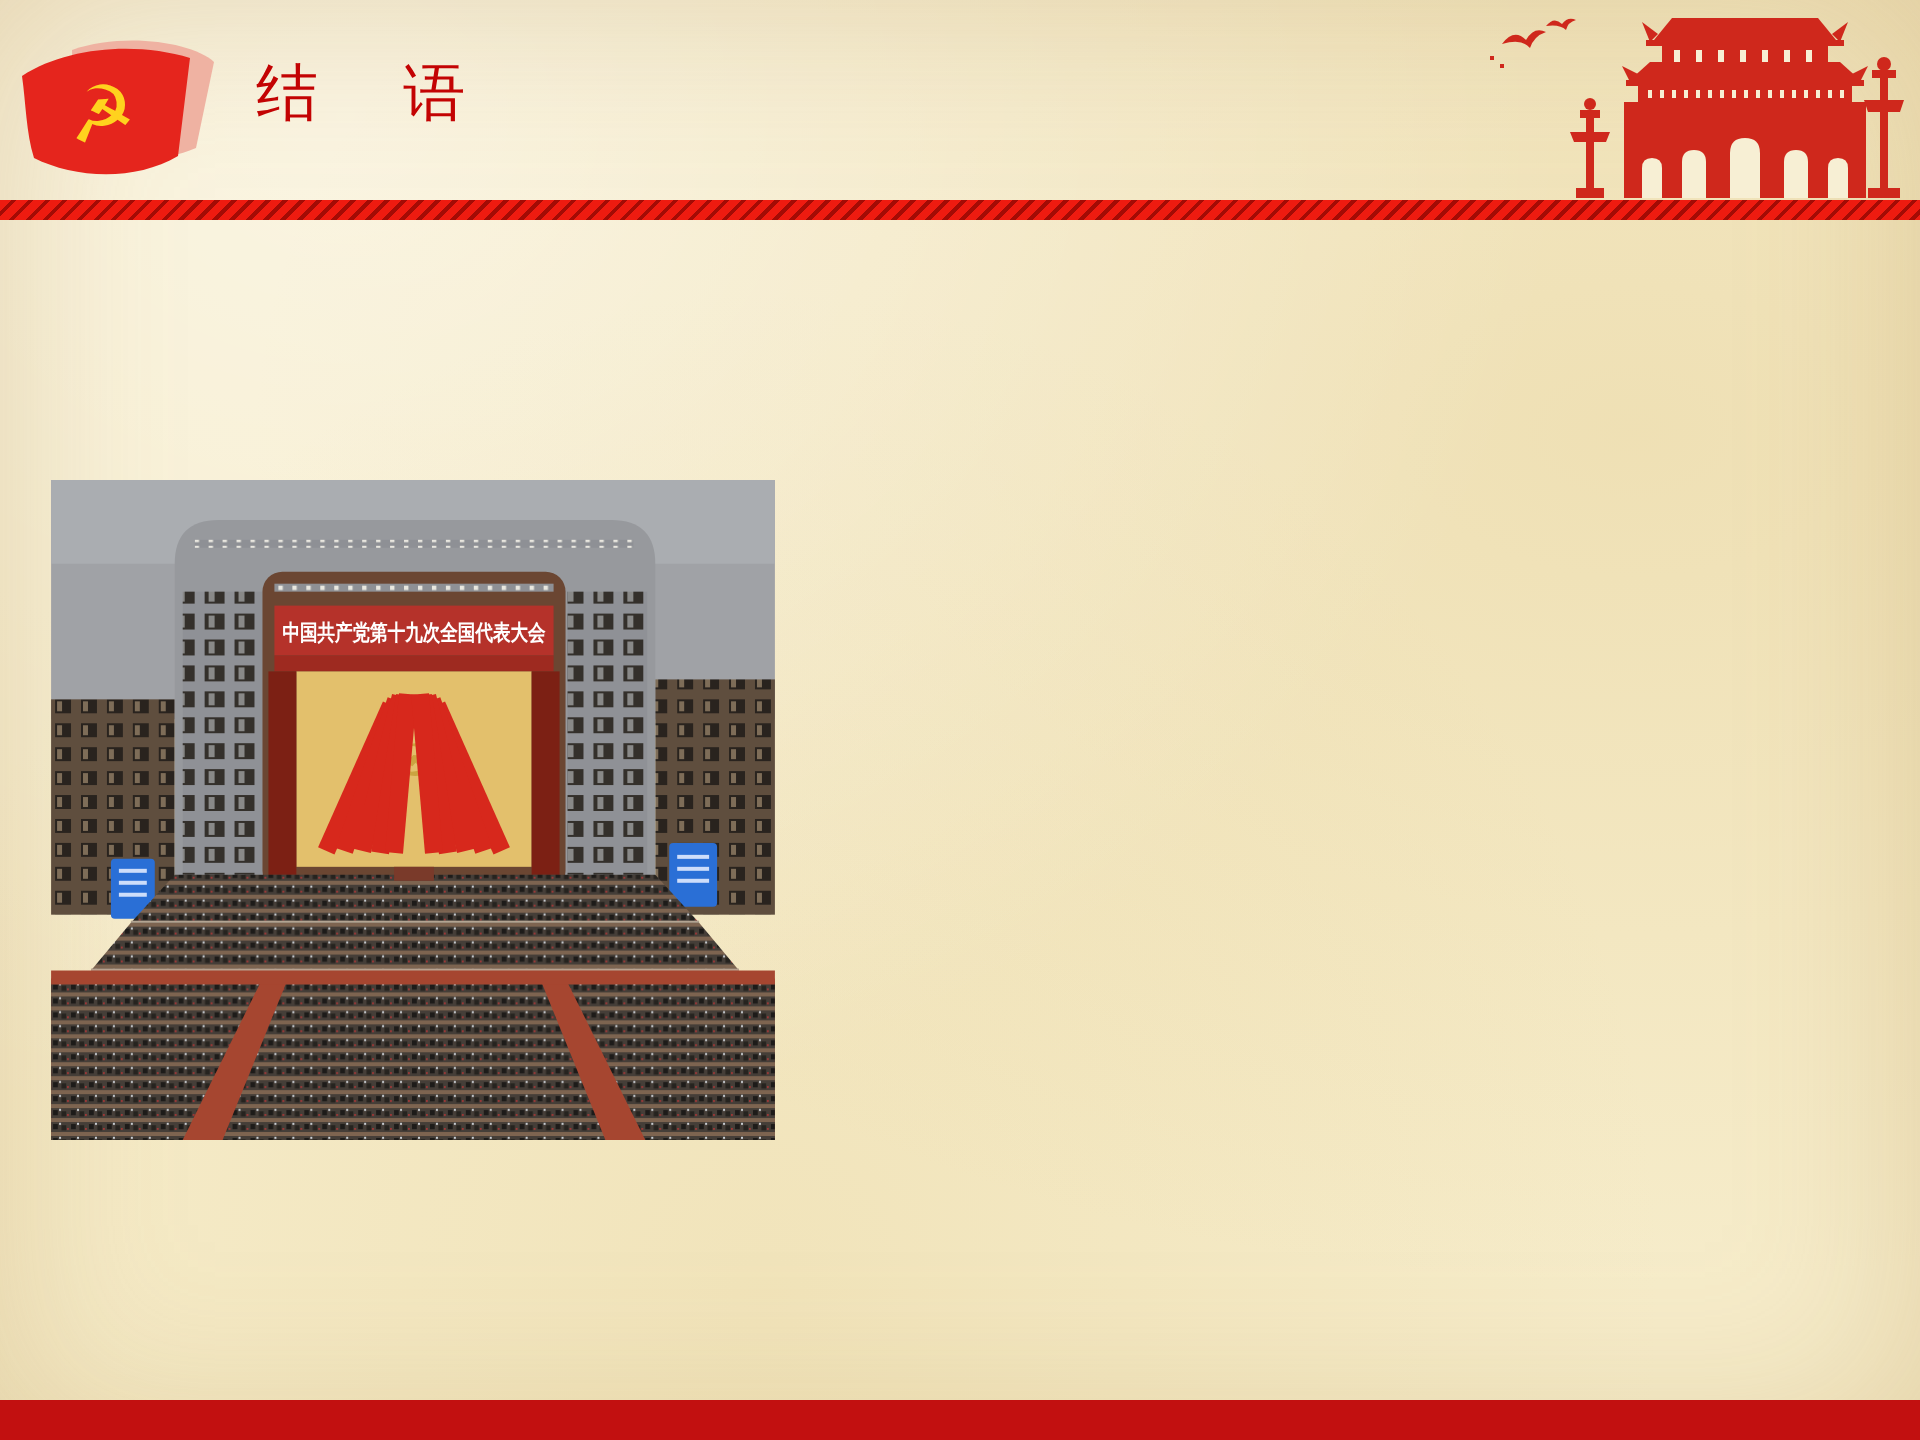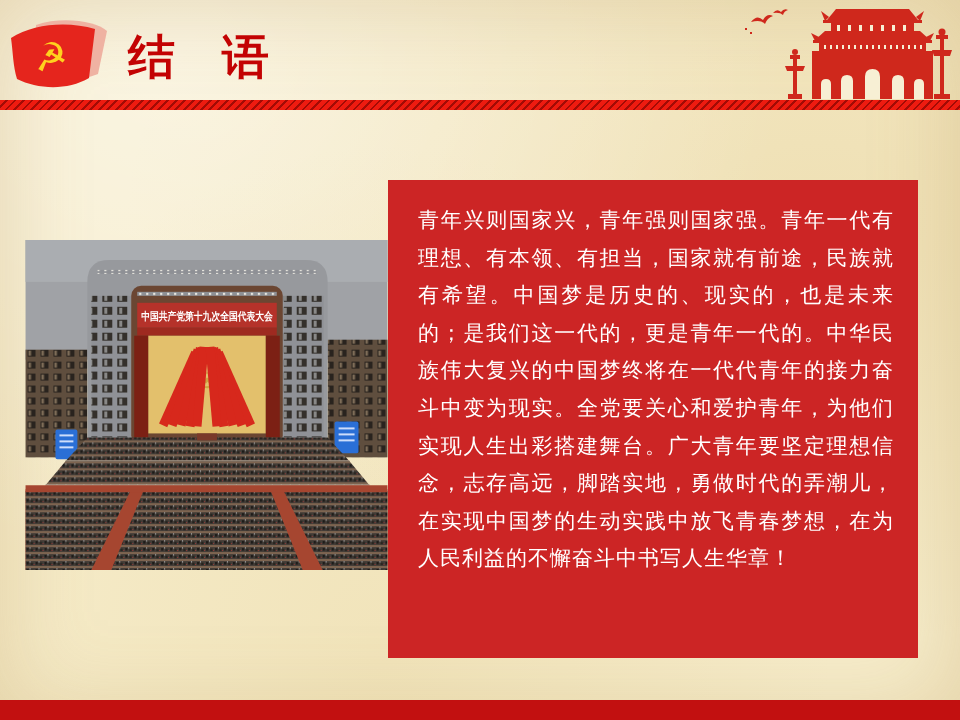--- a/index.html
+++ b/index.html
@@ -9,21 +9,21 @@
     background-color:#f6ecca;
     background-image:
       radial-gradient(ellipse at 18% 8%, rgba(255,255,255,.45), rgba(255,255,255,0) 55%),
       radial-gradient(ellipse at 85% 30%, rgba(222,196,130,.30), rgba(222,196,130,0) 60%),
       radial-gradient(ellipse at 40% 90%, rgba(226,203,140,.25), rgba(226,203,140,0) 55%);
     box-shadow: inset 0 0 90px rgba(176,138,70,.28);
   }
   .flag-wrap{position:absolute;left:6px;top:16px;width:106px;height:88px;}
   .page-title{
     position:absolute;left:128px;top:26px;margin:0;
-    font-size:47px;font-weight:bold;color:#c30303;
+    font-size:31px;font-weight:normal;color:#c30303;
     letter-spacing:3px;word-spacing:28px;white-space:nowrap;
   }
   .deco-wrap{position:absolute;right:5px;top:4px;width:218px;height:97px;}
   .stripe-bar{
     position:absolute;left:0;top:100px;width:960px;height:10px;
     background:repeating-linear-gradient(135deg,#ee1b10 0px,#ee1b10 4px,#a30b05 4px,#a30b05 6px);
   }
   .congress-photo{position:absolute;left:25px;top:240px;width:363px;height:264px;margin:0;}
   .congress-photo svg{display:block;}
   .conclusion-box{
@@ -211,19 +211,16 @@
       <rect x="0" y="246" width="363" height="85" fill="#a64630"></rect>
       <rect x="0" y="252" width="363" height="79" fill="url(#crowd)"></rect>
       <g fill="#a64630">
         <polygon points="105,252 118,252 86,331 66,331"></polygon>
         <polygon points="246,252 259,252 298,331 278,331"></polygon>
         <rect x="0" y="250" width="363" height="3"></rect>
       </g>
     </svg>
   </figure>
 
-  <div class="conclusion-box">
-    <p class="conclusion-text">青年兴则国家兴，青年强则国家强。青年一代有理想、有本领、有担当，国家就有前途，民族就有希望。中国梦是历史的、现实的，也是未来的；是我们这一代的，更是青年一代的。中华民族伟大复兴的中国梦终将在一代代青年的接力奋斗中变为现实。全党要关心和爱护青年，为他们实现人生出彩搭建舞台。广大青年要坚定理想信念，志存高远，脚踏实地，勇做时代的弄潮儿，在实现中国梦的生动实践中放飞青春梦想，在为人民利益的不懈奋斗中书写人生华章！</p>
-  </div>
 
   <div class="bottom-bar"></div>
 
 </div>
 
 </body></html>

